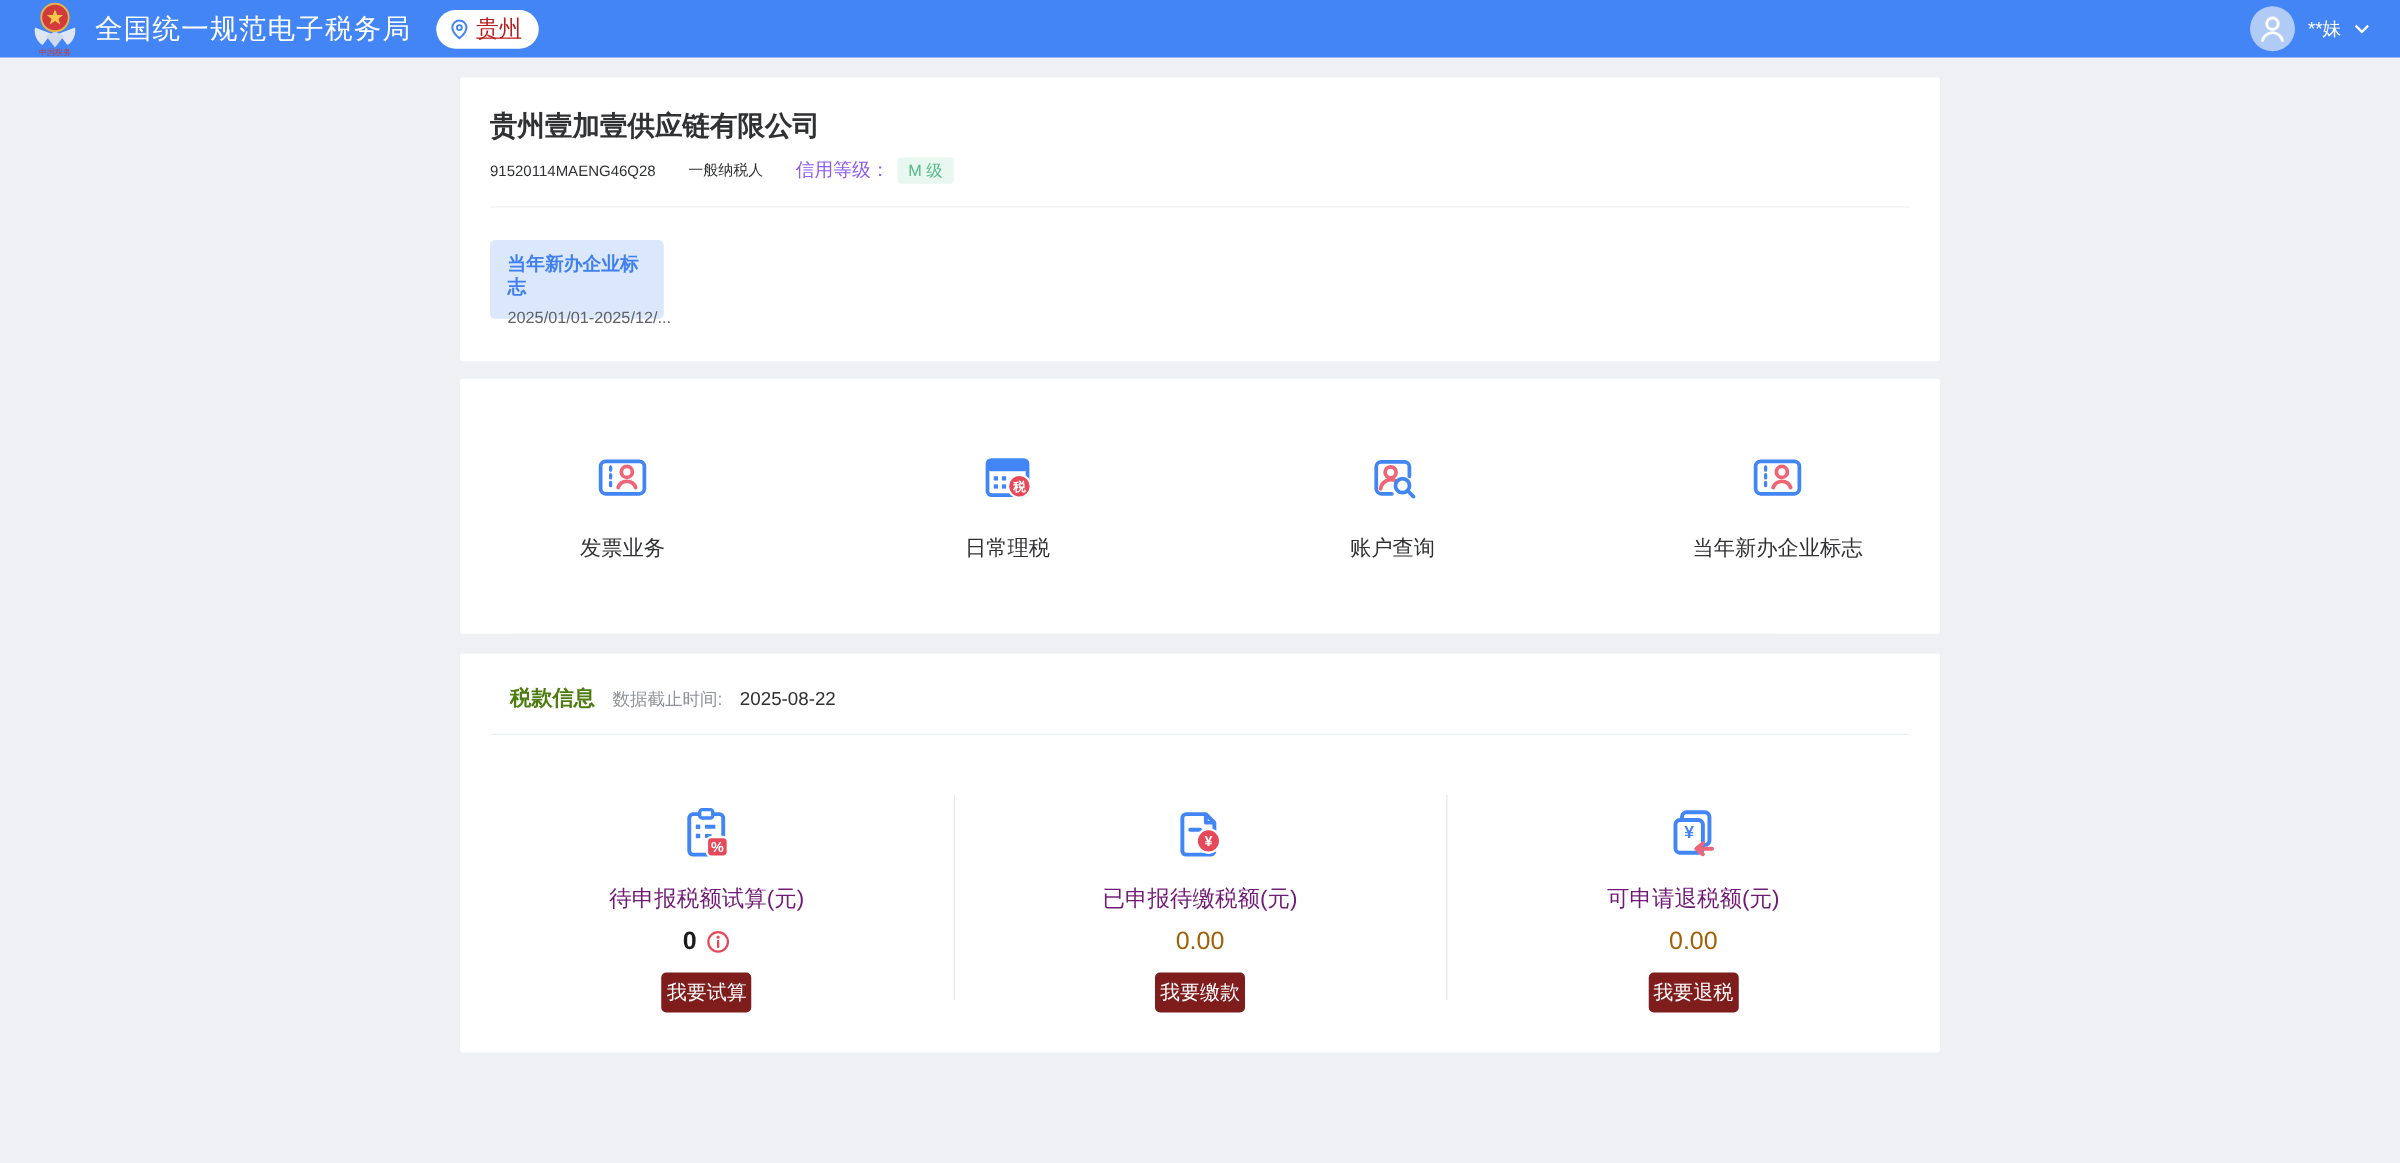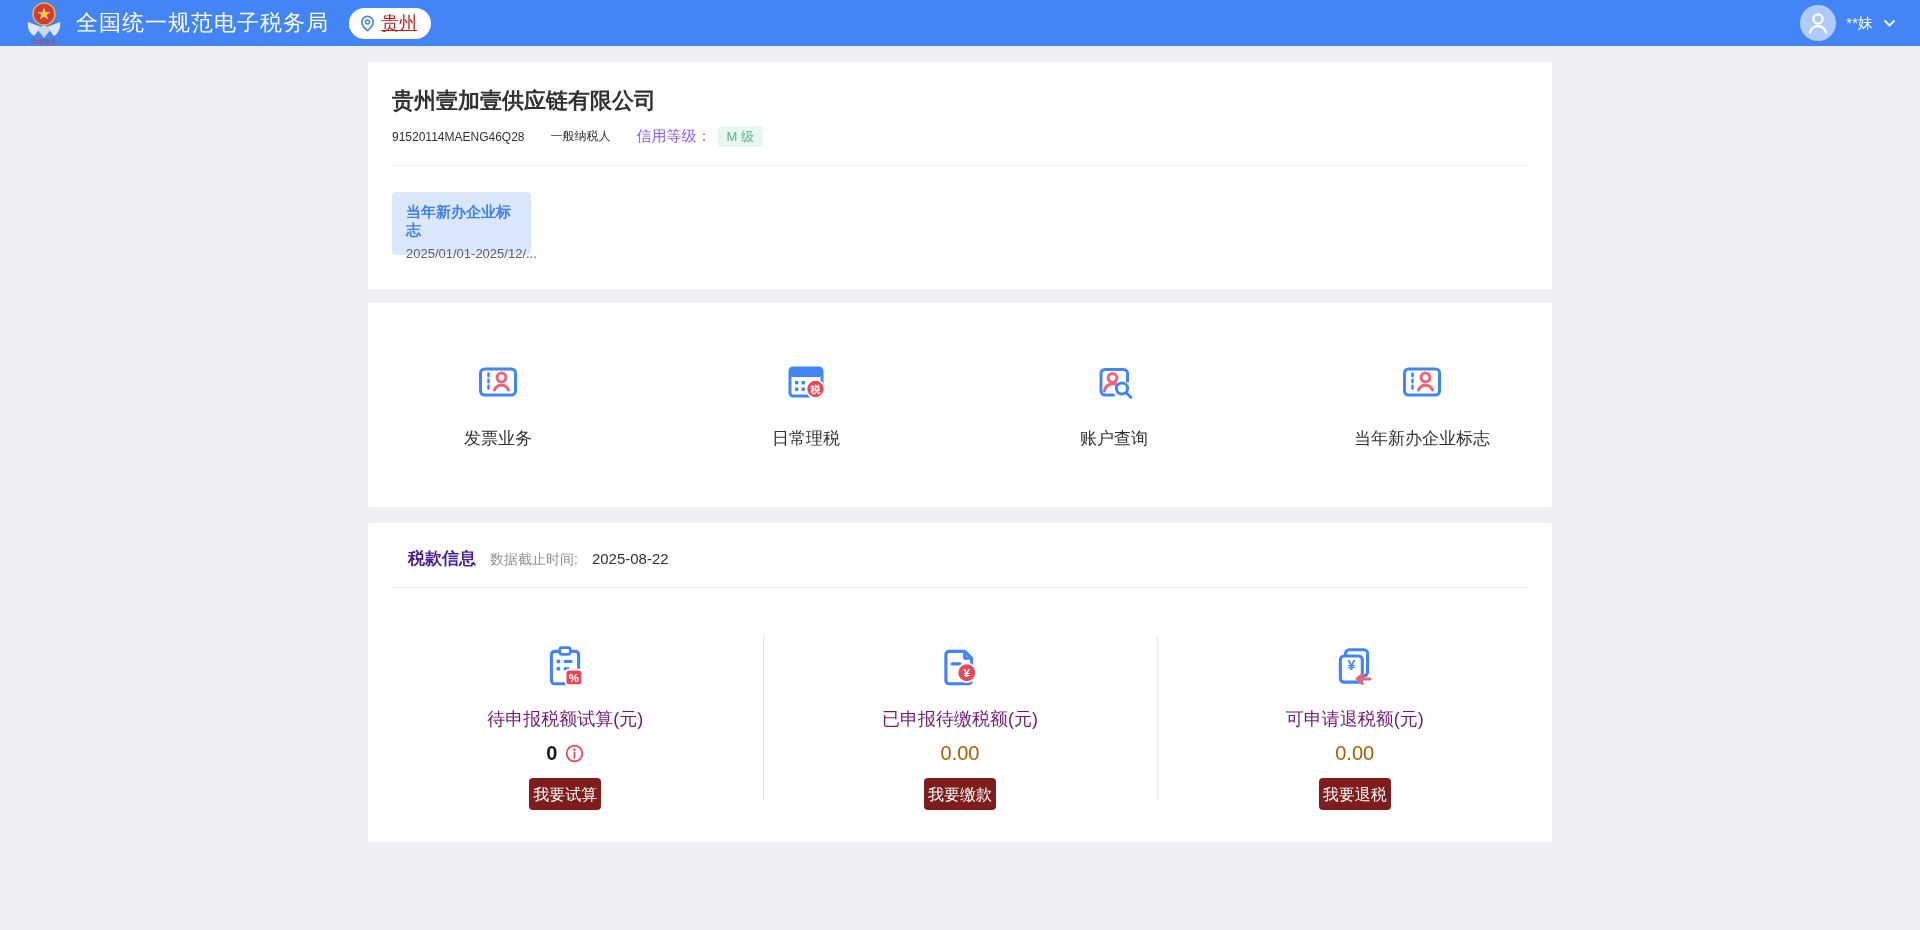--- a/index.html
+++ b/index.html
@@ -56,21 +56,21 @@
   .menu-card { margin-top: 14px; height: 204px; display: flex; align-items: center; padding: 0 60px; }
   .menu-row { display: flex; width: 100%; justify-content: space-between; }
   .menu-item {
     display: flex; flex-direction: column; align-items: center; gap: 23px;
     cursor: pointer; min-width: 140px;
   }
   .menu-item .label { font-size: 17px; color: #303133; }
   
   .tax-card { margin-top: 16px; padding: 24px 0 22px 0; }
   .tax-card-head { display: flex; align-items: baseline; gap: 14px; padding: 0 40px; }
-  .tax-card-title { font-size: 17px; font-weight: 700; color: #4c1d95; }
+  .tax-card-title { font-size: 17px; font-weight: 700; color: #4d7c0f; }
   .cutoff-label { font-size: 14px; color: #909399; }
   .cutoff-date { font-size: 15px; color: #303133; }
   .tax-divider { height: 1px; background: #ebeef5; margin: 17px 24px 0 24px; }
   .stats-row { display: flex; margin-top: 0; }
   .stat-col {
     flex: 1; display: flex; flex-direction: column; align-items: center;
     padding: 56px 0 10px 0; position: relative;
   }
   .stat-col + .stat-col::before {
     content: ""; position: absolute; left: 0; top: 48px; bottom: 20px;

